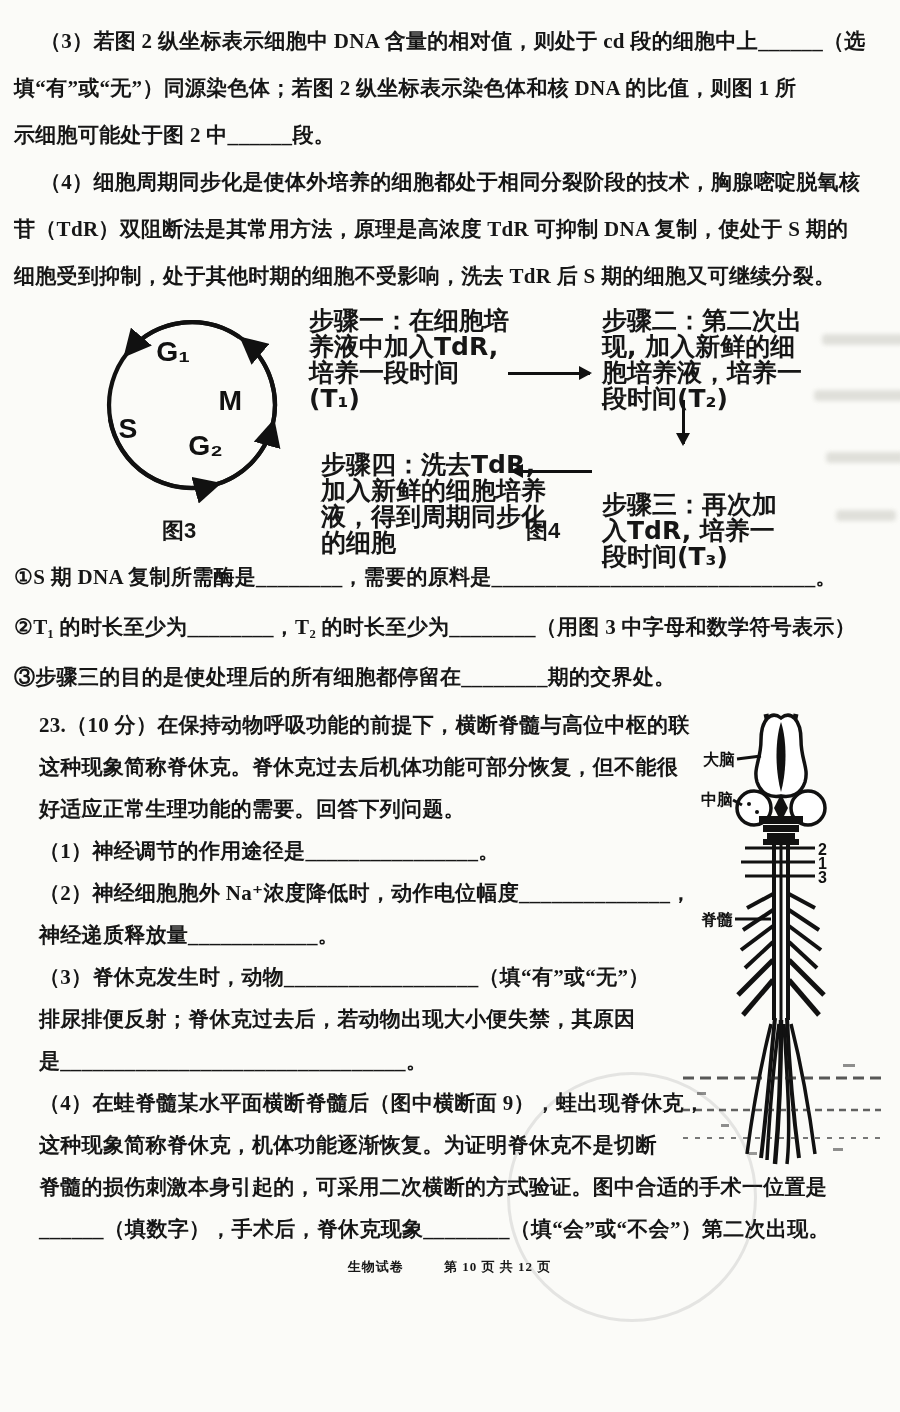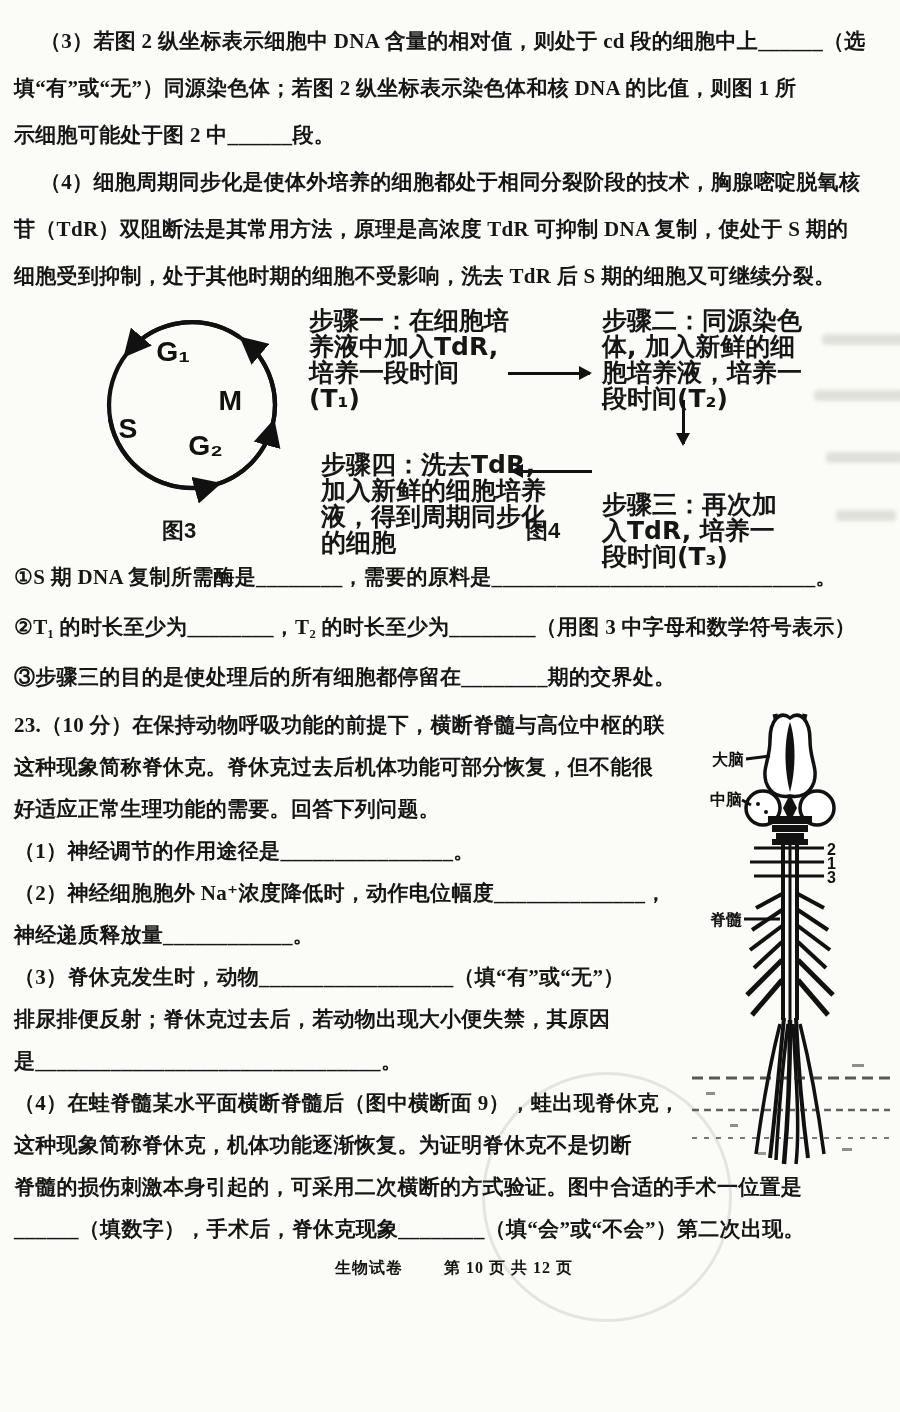--- a/index.html
+++ b/index.html
@@ -5,21 +5,21 @@
   * { margin:0; padding:0; box-sizing:border-box; }
   html,body { width:900px; }
   body {
     height:1412px;
     background:#fbfbf8;
     font-family:"Liberation Serif","DejaVu Serif",serif;
     color:#161616;
     overflow:hidden;
     position:relative;
   }
-  .page { padding:18px 6px 0 14px; position:relative; }
+  .page { padding:18px 15px 0 14px; position:relative; }
 
   
   .t-line {
     font-size:21px; font-weight:600; line-height:47px;
     white-space:nowrap; letter-spacing:0.3px;
   }
   .indent { padding-left:26px; }
 
   
   .figures { position:relative; height:248px; margin-top:4px; }
@@ -56,31 +56,31 @@
     border-top:13px solid #111; border-left:7px solid transparent; border-right:7px solid transparent;
   }
 
   
   .bleed { position:absolute; background:#d9d9d3; filter:blur(2px); height:11px; border-radius:4px; opacity:.8; }
 
   
   .subq .t-line { line-height:50px; }
 
   
-  .q23 { position:relative; margin-top:2px; }
+  .q23 { position:relative; margin-top:2px;margin-left:25px; }
   .q23 .t-line { font-size:21px; line-height:42px; }
   .narrow { width:684px; }
   .spine-svg { position:absolute; right:4px; top:4px; width:198px; height:478px; }
   .stamp {
     position:absolute; left:468px; top:368px; width:250px; height:250px;
     border:3px solid rgba(110,110,110,0.16); border-radius:50%;
   }
 
   .footer {
-    margin-top:8px; text-align:center; font-size:16px; font-weight:600; letter-spacing:1px;
+    margin-top:8px; text-align:center; font-size:13px; font-weight:600; letter-spacing:1px;
   }
   .footer span { margin:0 18px; }
 
   
   svg text { font-family:"Liberation Sans","DejaVu Sans",sans-serif; fill:#111; }
 </style>
 </head>
 <body>
 
 <div class="page">
@@ -112,21 +112,21 @@
       <path d="M185,128 A88,88 0 0 0 157,38" fill="none" stroke="#111" stroke-width="4.5" marker-end="url(#ah)"></path>
       <text x="62" y="58" font-size="30" font-weight="bold">G₁</text>
       <text x="128" y="110" font-size="30" font-weight="bold">M</text>
       <text x="22" y="140" font-size="30" font-weight="bold">S</text>
       <text x="96" y="158" font-size="30" font-weight="bold">G₂</text>
     </svg>
     <div class="fig-cap cap3">图3</div>
 
     <div class="step step1">步骤一：在细胞培养液中加入TdR, 培养一段时间(T₁)</div>
     <div class="h-arrow right ar1"></div>
-    <div class="step step2">步骤二：同源染色体, 加入新鲜的细胞培养液，培养一段时间(T₂)</div>
+    <div class="step step2">步骤二：第二次出现, 加入新鲜的细胞培养液，培养一段时间(T₂)</div>
     <div class="v-arrow"></div>
     <div class="step step3">步骤三：再次加入TdR, 培养一段时间(T₃)</div>
     <div class="h-arrow left ar2"></div>
     <div class="step step4">步骤四：洗去TdR, 加入新鲜的细胞培养液，得到周期同步化的细胞</div>
     <div class="fig-cap cap4">图4</div>
 
     <div class="bleed" style="left:808px; top:30px;  width:84px;"></div>
     <div class="bleed" style="left:800px; top:86px;  width:92px;"></div>
     <div class="bleed" style="left:812px; top:148px; width:78px;"></div>
     <div class="bleed" style="left:822px; top:206px; width:60px;"></div>

